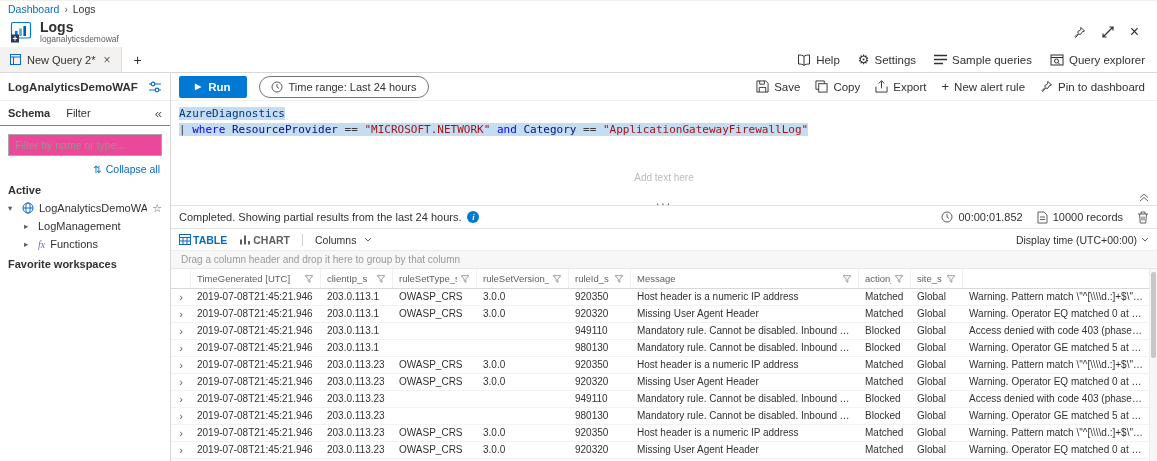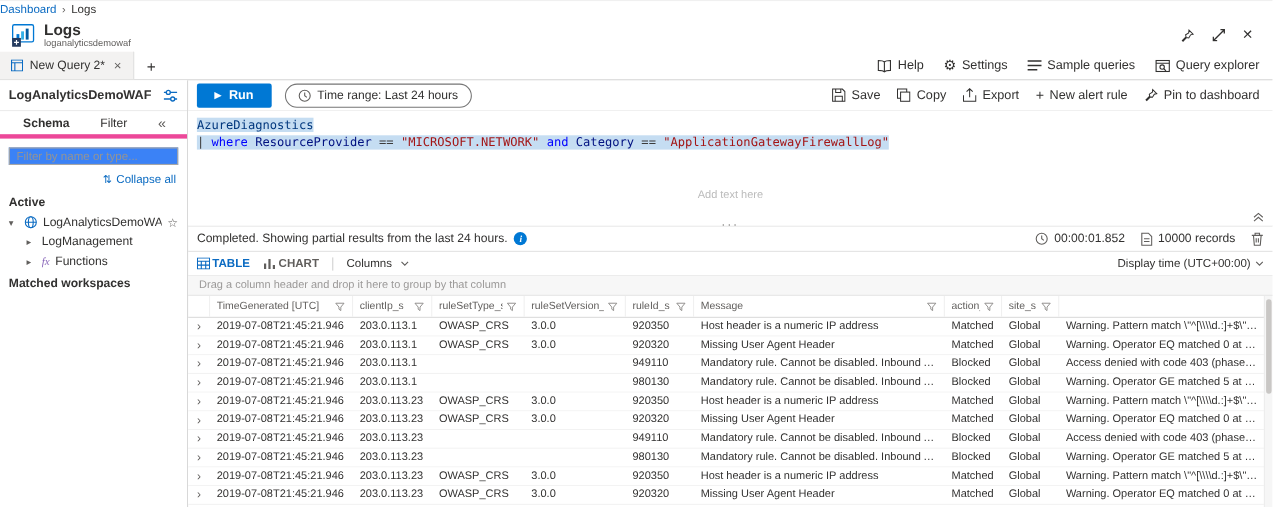--- a/index.html
+++ b/index.html
@@ -1,21 +1,21 @@
 <!DOCTYPE html>
 <html><head>
 <meta charset="utf-8">
 <style>
 *{box-sizing:border-box;margin:0;padding:0}
 html,body{width:1157px;height:461px;overflow:hidden}
 body{font-family:"Liberation Sans",sans-serif;color:#323130;background:#fff;font-size:11px}
 svg{flex:none;display:block}
 .page{width:1157px;height:461px;display:flex;flex-direction:column;border-top:1px solid #f0f0f0}
 
-.breadcrumb{height:16px;flex:none;display:flex;align-items:center;gap:5px;padding:0 0;font-size:10.5px}
+.breadcrumb{height:16px;flex:none;display:flex;align-items:center;gap:5px;padding:0 8px;font-size:10.5px}
 .bc-link{color:#0b6bc2;cursor:pointer}
 .bc-sep{color:#605e5c;font-size:10px}
 .bc-cur{color:#323130}
 
 .app-header{height:30px;flex:none;display:flex;align-items:center;padding:0 10px;gap:8px}
 .title-block{display:flex;flex-direction:column;justify-content:center;line-height:1.15}
 .page-title{font-size:14px;font-weight:bold}
 .page-subtitle{font-size:8.5px;color:#605e5c}
 .win-controls{margin-left:auto;display:flex;align-items:center;gap:16px;padding-right:8px}
 .win-btn{cursor:pointer;display:flex;align-items:center}
@@ -27,26 +27,26 @@
 .tab-close{color:#605e5c;font-size:12px;margin-left:2px;cursor:pointer}
 .new-tab{display:flex;align-items:center;padding:0 12px;font-size:14px;color:#323130;cursor:pointer}
 .tab-actions{margin-left:auto;display:flex;align-items:center;gap:18px;padding-right:12px}
 .top-action{display:flex;align-items:center;gap:5px;font-size:11.5px;cursor:pointer;white-space:nowrap}
 .gear-glyph{font-size:13px;line-height:1}
 
 .content{flex:1;display:flex;min-height:0}
 .sidebar{width:171px;flex:none;border-right:1px solid #d8d8d8;display:flex;flex-direction:column;font-size:11px;background:#fff}
 .sb-header{height:28px;flex:none;display:flex;align-items:center;padding:0 8px;border-bottom:1px solid #ececec;font-weight:bold;font-size:11.5px}
 .sb-scope-icon{margin-left:auto;cursor:pointer;display:flex}
-.sb-tabs{height:25px;flex:none;display:flex;align-items:center;gap:28px;padding:0 21px;border-bottom:4px solid #ec4899}
+.sb-tabs{height:25px;flex:none;display:flex;align-items:center;gap:16px;padding:0 8px;border-bottom:1px solid #ec4899}
 .sb-tab{cursor:pointer;color:#323130}
 .sb-tab.active{font-weight:bold}
 .sb-collapse{margin-left:auto;color:#605e5c;font-size:13px;cursor:pointer}
 .sb-search{margin:8px 8px 2px}
-.sb-search input{width:100%;height:16px;border:1px solid #a6a6a6;padding:4px 6px;font-size:10.5px;font-family:inherit;color:#323130;outline:none;background:#3b82f6}
+.sb-search input{width:100%;height:22px;border:1px solid #a6a6a6;padding:4px 6px;font-size:10.5px;font-family:inherit;color:#323130;outline:none;background:#ec4899}
 .sb-search input::placeholder{color:#949494}
 .collapse-all{display:flex;align-items:center;justify-content:flex-end;gap:4px;padding:5px 10px 4px;color:#0b6bc2;font-size:10.5px;cursor:pointer}
 .collapse-all-glyph{font-size:10px}
 .sb-section{font-weight:bold;font-size:11px;padding:5px 8px 3px}
 .tree-row{display:flex;align-items:center;gap:5px;height:18px;padding:0 8px;cursor:pointer}
 .tree-row.indent{padding-left:24px}
 .tree-caret{width:9px;color:#605e5c;font-size:8.5px;flex:none}
 .tree-label{white-space:nowrap;overflow:hidden}
 .tree-star{margin-left:auto;color:#605e5c;font-size:11px;cursor:pointer}
 .fx-glyph{font-style:italic;color:#8764b8;font-size:10px;font-family:"Liberation Serif",serif}
@@ -238,21 +238,21 @@
       </div>
       <div class="tree-row indent">
         <span class="tree-caret">▸</span>
         <span class="tree-label">LogManagement</span>
       </div>
       <div class="tree-row indent">
         <span class="tree-caret">▸</span>
         <span class="fx-glyph">fx</span>
         <span class="tree-label">Functions</span>
       </div>
-      <div class="sb-section">Matched workspaces</div>
+      <div class="sb-section">Favorite workspaces</div>
     </aside>
 
     <main class="main">
 
       <div class="main-toolbar">
         <button class="run-btn">
           <span class="run-play-glyph">▶</span>
           <span>Run</span>
         </button>
         <div class="time-range">

